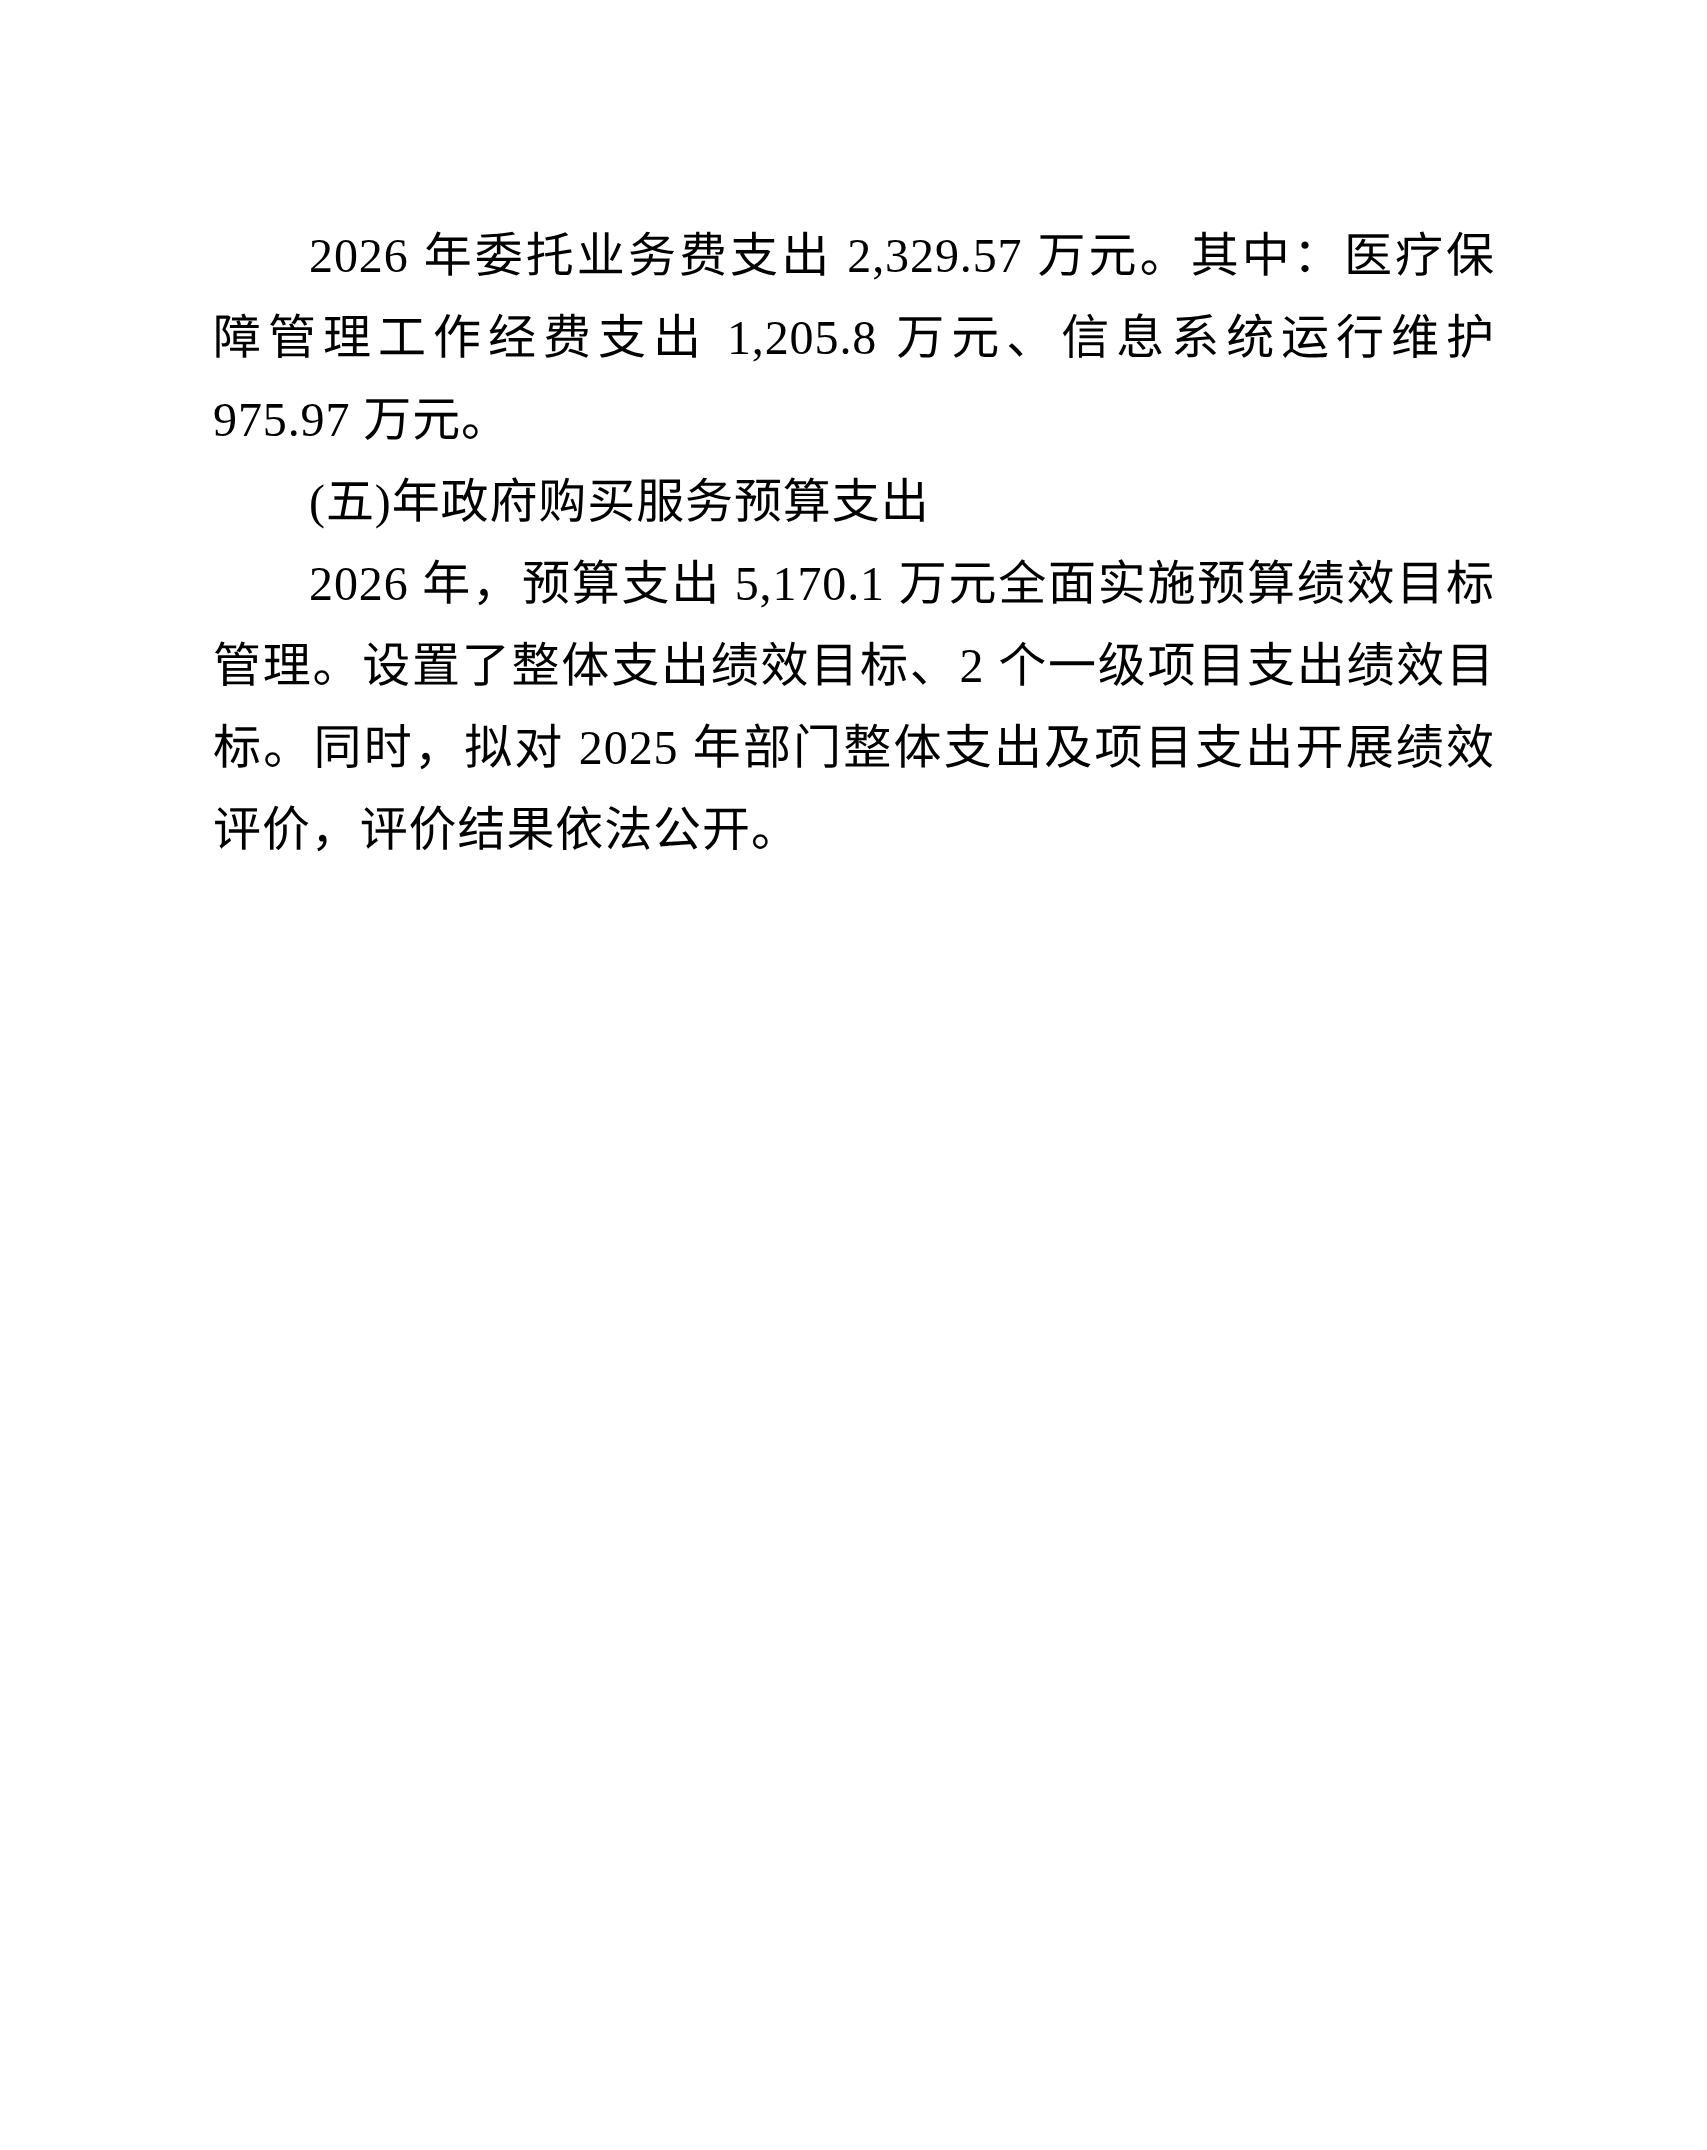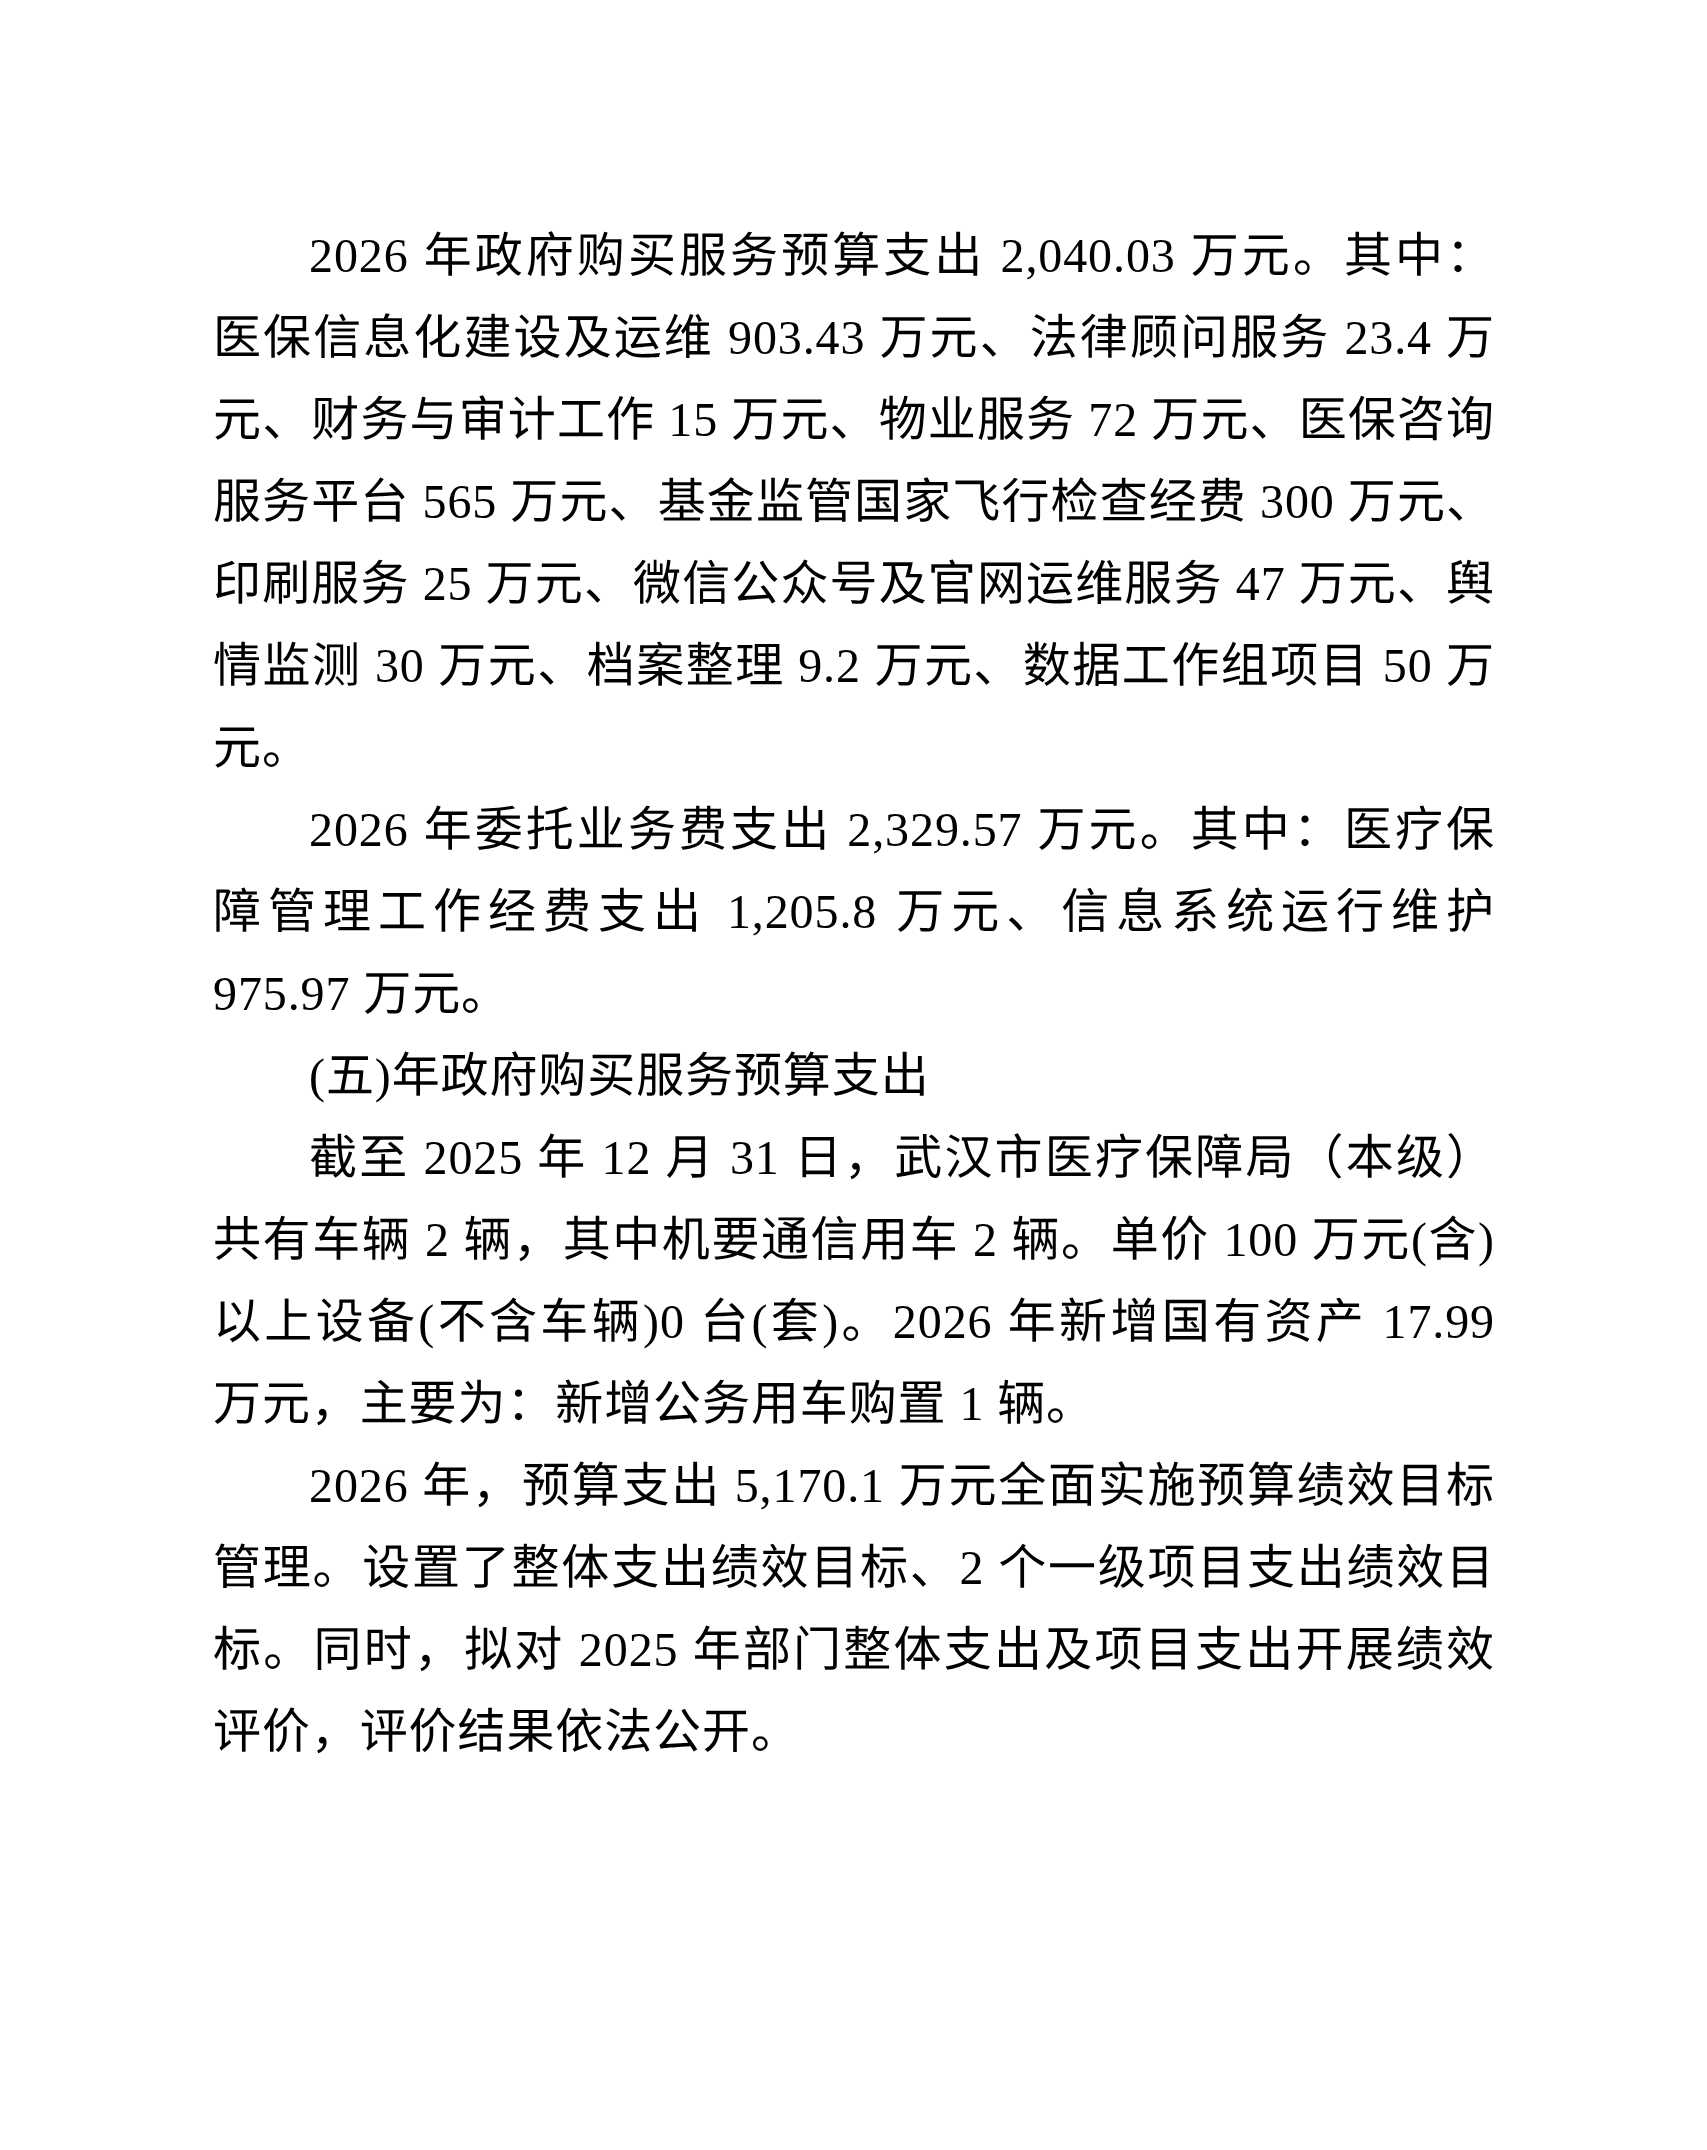--- a/index.html
+++ b/index.html
@@ -40,20 +40,18 @@
     letter-spacing: 0.9px;
     word-break: normal;
     overflow-wrap: break-word;
   }
 </style>
 </head>
 <body>
 
 <div class="page">
   <div class="text-content">
-    <p class="para">2026 年政府购买服务预算支出 2,040.03 万元。其中：医保信息化建设及运维 903.43 万元、法律顾问服务 23.4 万元、财务与审计工作 15 万元、物业服务 72 万元、医保咨询服务平台 565 万元、基金监管国家飞行检查经费 300 万元、印刷服务 25 万元、微信公众号及官网运维服务 47 万元、舆情监测 30 万元、档案整理 9.2 万元、数据工作组项目 50 万元。</p>
     <p class="para">2026 年委托业务费支出 2,329.57 万元。其中：医疗保障管理工作经费支出 1,205.8 万元、信息系统运行维护 975.97 万元。</p>
     <p class="para">(五)年政府购买服务预算支出</p>
-    <p class="para">截至 2025 年 12 月 31 日，武汉市医疗保障局（本级）共有车辆 2 辆，其中机要通信用车 2 辆。单价 100 万元(含)以上设备(不含车辆)0 台(套)。2026 年新增国有资产 17.99 万元，主要为：新增公务用车购置 1 辆。</p>
     <p class="para">2026 年，预算支出 5,170.1 万元全面实施预算绩效目标管理。设置了整体支出绩效目标、2 个一级项目支出绩效目标。同时，拟对 2025 年部门整体支出及项目支出开展绩效评价，评价结果依法公开。</p>
   </div>
 </div>
 
 
 </body></html>

